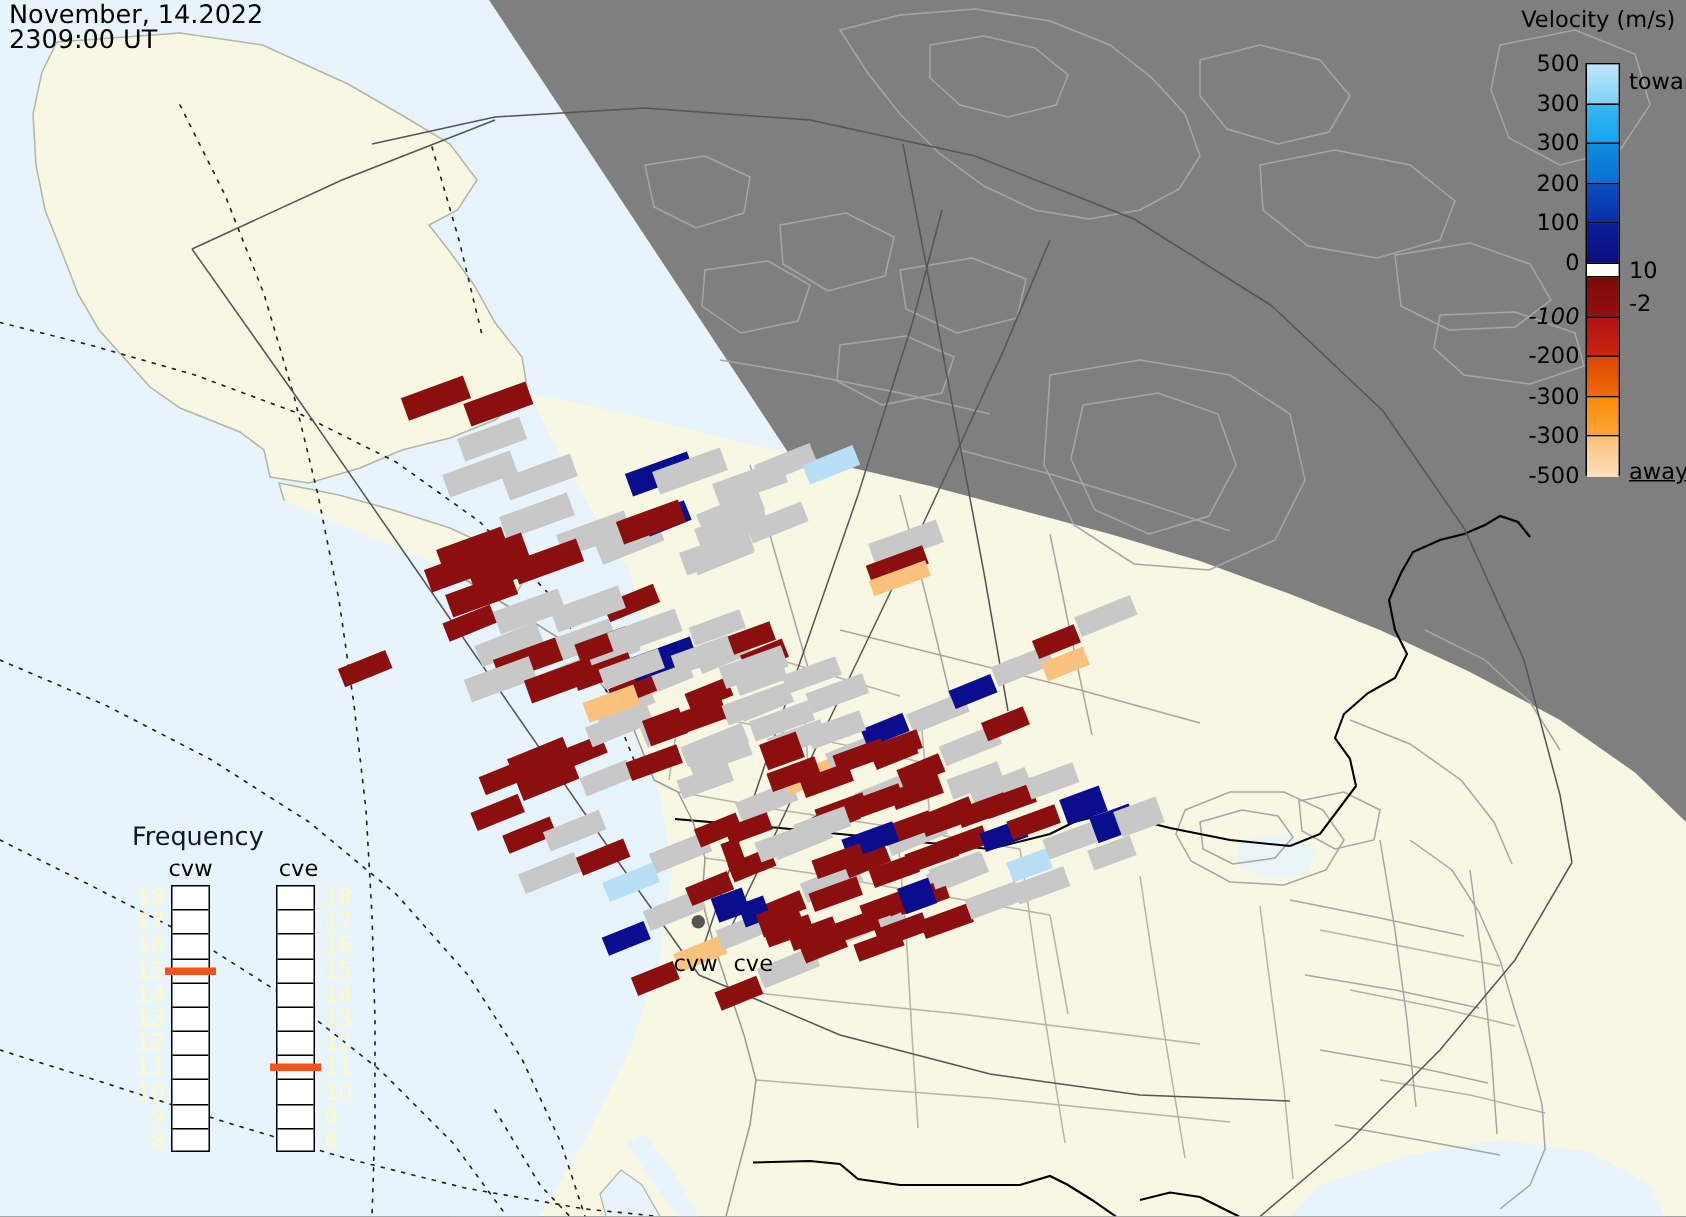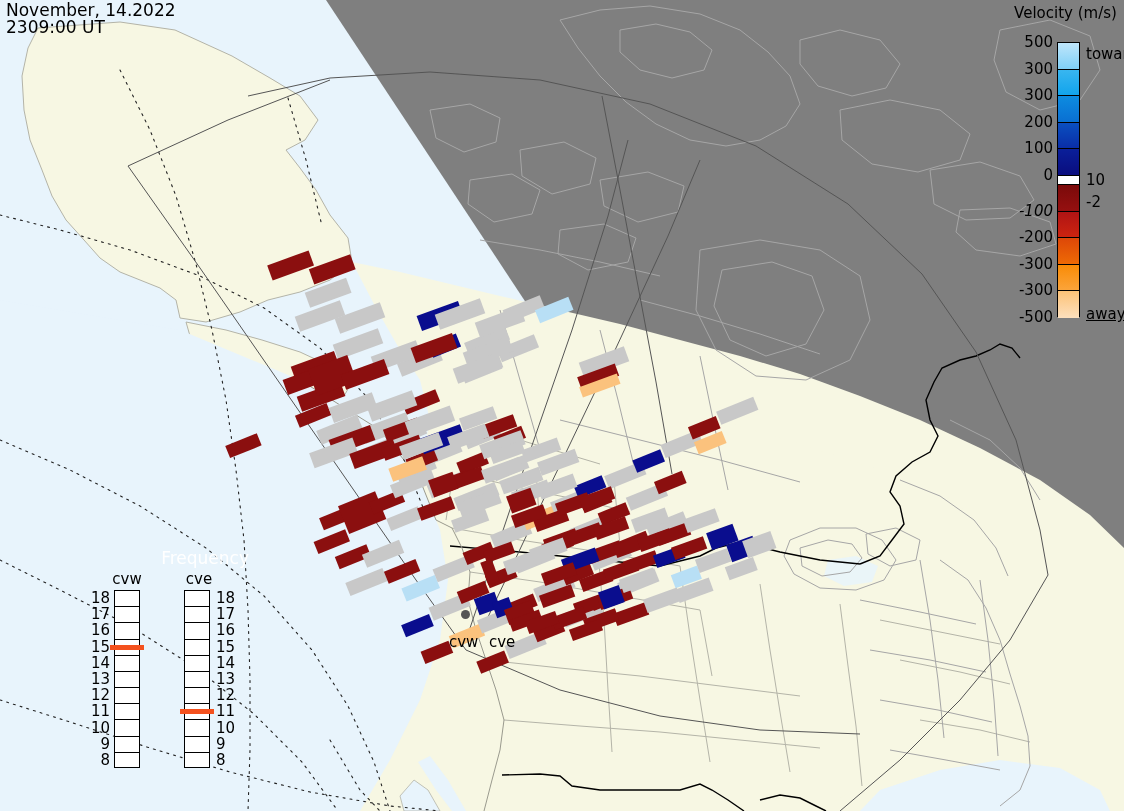--- a/index.html
+++ b/index.html
@@ -25,31 +25,31 @@
     border:1px solid #000;box-sizing:border-box;}
   #cbar .seg{position:absolute;left:0;width:100%;border-bottom:1px solid #000;box-sizing:border-box;}
   #cbar .seg:last-child{border-bottom:none;}
   #cbar .tick{position:absolute;right:71px;font-size:15px;color:#000;
     text-align:right;white-space:nowrap;transform:translateY(-9px);}
   #cbar .side{position:absolute;left:79px;font-size:15px;color:#000;
     white-space:nowrap;transform:translateY(-9px);}
 
   
   #freq{position:absolute;left:88px;top:548px;width:150px;height:240px;z-index:40;}
-  #freq .ftitle{position:absolute;left:11px;top:0;width:150px;text-align:right;
-    font-size:17px;color:#ffffff;}
+  #freq .ftitle{position:absolute;left:0;top:0;width:150px;text-align:left;
+    font-size:17px;color:#0f172a;}
   #freq .col{position:absolute;top:22px;}
   #freq .colname{position:absolute;top:0;width:46px;text-align:center;
     font-size:15px;color:#000;}
   #freq .scale{position:absolute;top:20px;width:26px;height:178px;
     border:1.5px solid #000;background:#fff;box-sizing:border-box;}
   #freq .srow{position:absolute;left:0;width:100%;height:16.18px;
     border-bottom:1px solid #000;box-sizing:border-box;}
   #freq .srow:last-child{border-bottom:none;}
-  #freq .flabel{position:absolute;font-size:15px;color:#000000;
+  #freq .flabel{position:absolute;font-size:15px;color:#fef9c3;
     transform:translateY(-9px);white-space:nowrap;}
   #freq .marker{position:absolute;height:5px;}
 
   
   .sitelabel{position:absolute;font-size:15px;color:#000;z-index:35;white-space:nowrap;}
   .sitedot{position:absolute;width:9px;height:9px;border-radius:50%;
     background:#555;z-index:35;}
 </style>
 </head>
 <body>

